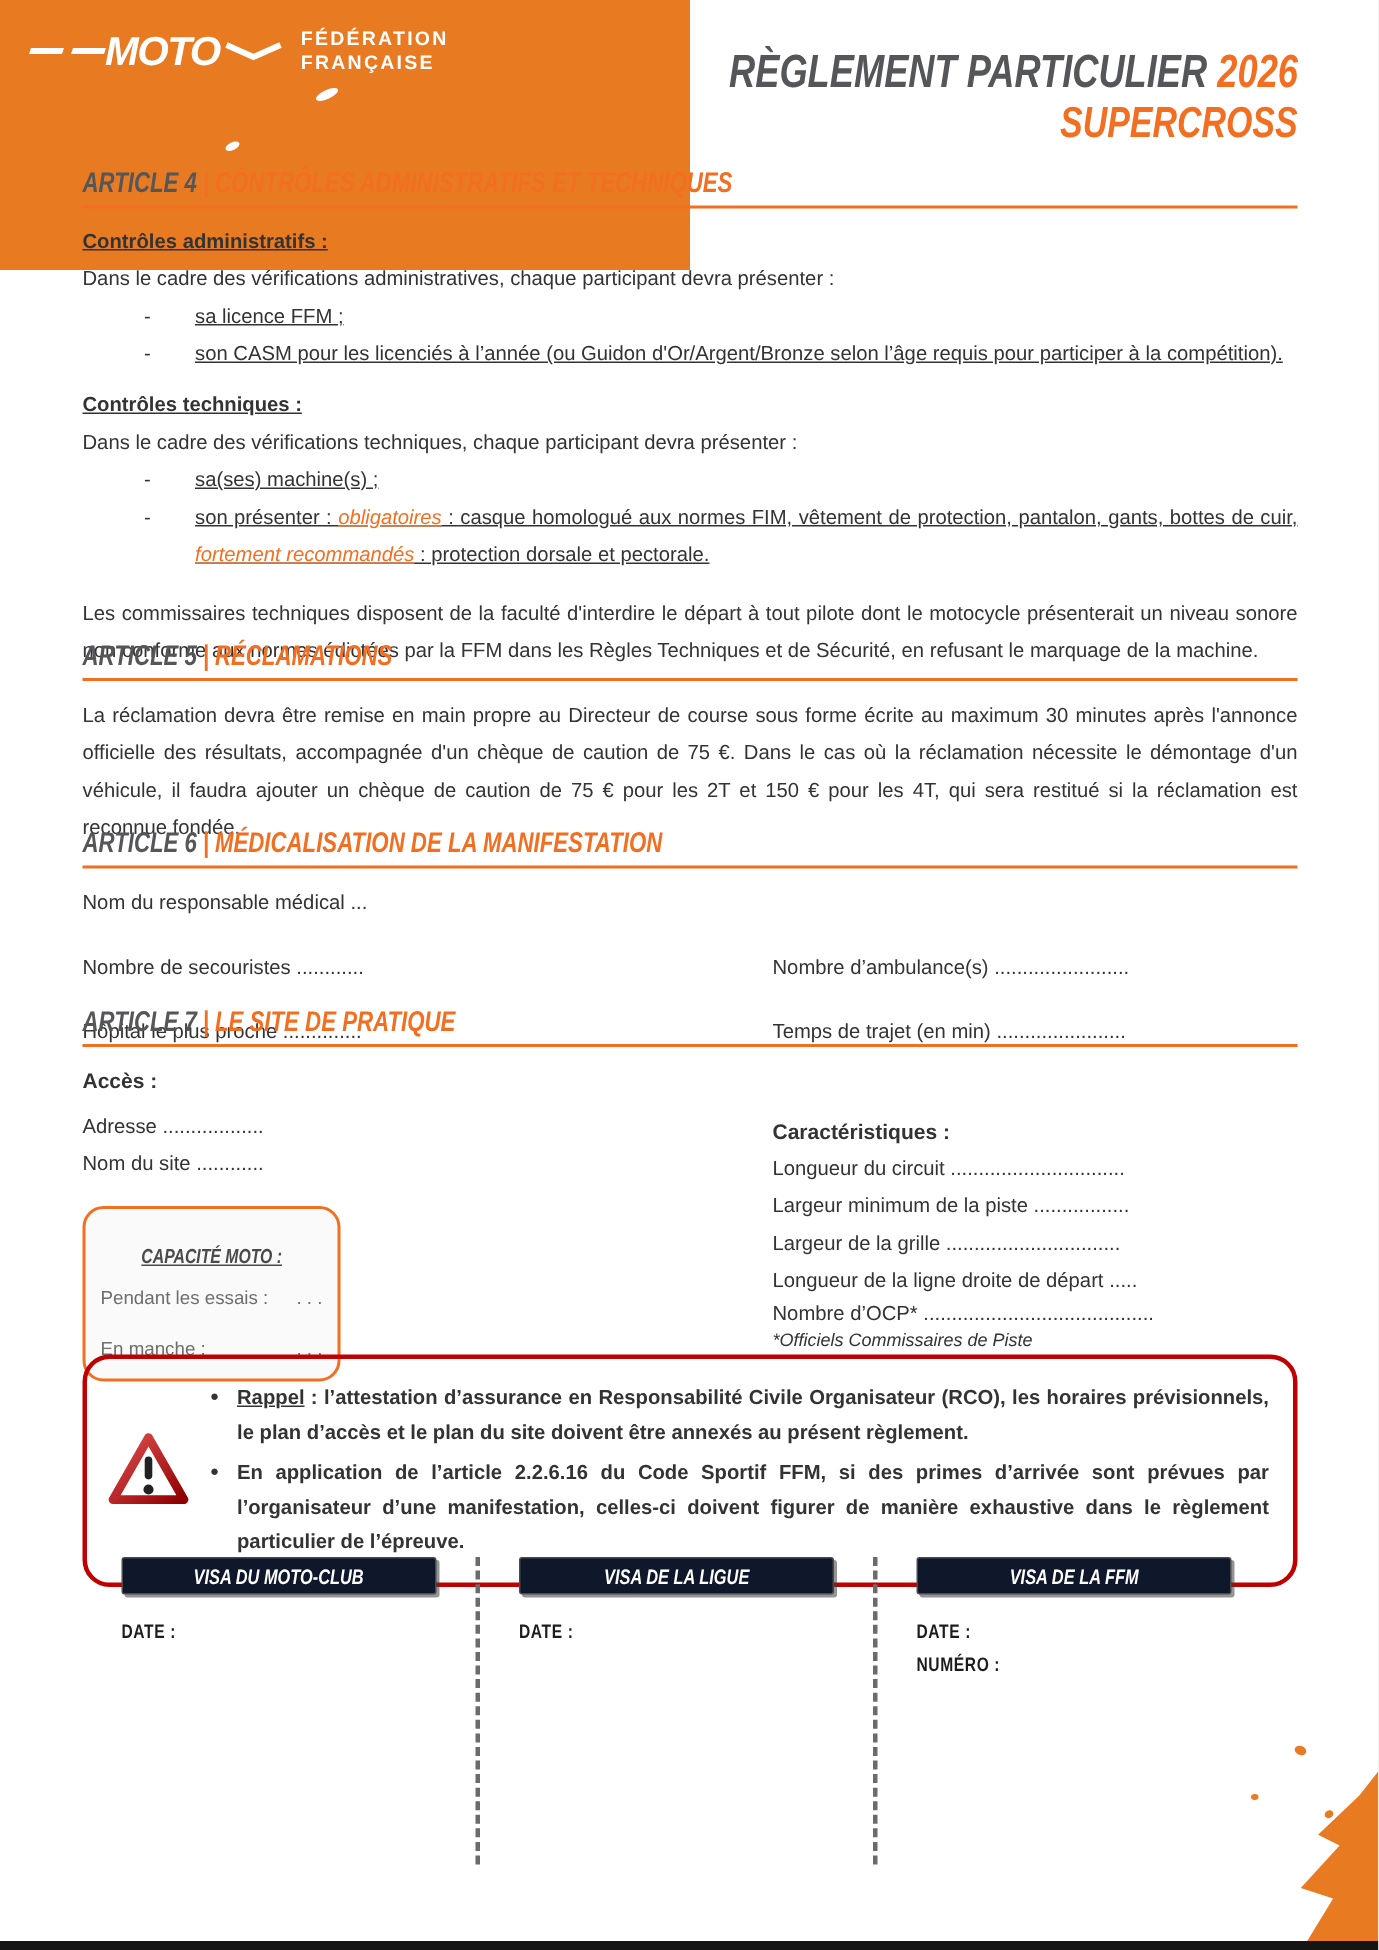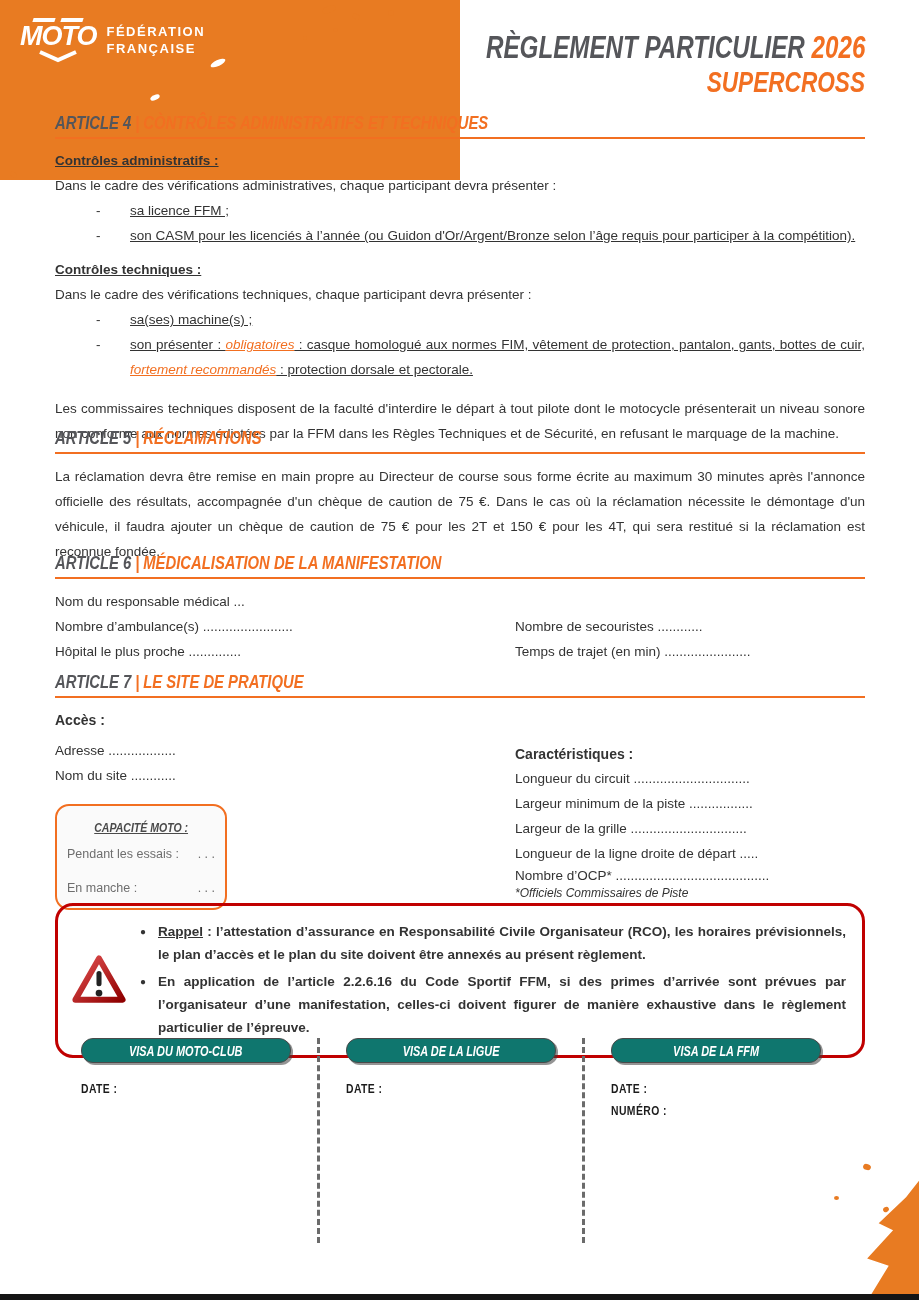--- a/index.html
+++ b/index.html
@@ -11,21 +11,21 @@
   }
   
   .band {
     position:absolute; left:0; top:0; width:460px; height:180px; background:#E87B22;
     clip-path:polygon(0 0,318 0,296 16,344 20,302 42,252 54,272 63,206 79,152 91,168 99,96 114,57 127,72 135,26 149,0 164);
   }
   .speck { position:absolute; background:#E87B22; border-radius:50%; }
   .speck.w { background:#ffffff; }
   
   .logo { position:absolute; left:20px; top:18px; display:flex; align-items:center; gap:10px; color:#fff; }
-  .logo-mark { display:flex; flex-direction:column; align-items:center; }
+  .logo-mark { display:flex; align-items:center; }
   .logo-bars { display:flex; gap:6px; margin-bottom:1px; }
   .logo-bars i { display:block; width:22px; height:4px; background:#fff; transform:skewX(-18deg); }
   .logo-moto { font-size:27px; font-weight:bold; font-style:italic; letter-spacing:-1px; line-height:1; }
   .logo-org { font-weight:bold; font-size:13px; letter-spacing:1.5px; line-height:1.25; }
   
   .hl { display:inline-block; font-weight:800; font-style:italic; transform:scaleX(0.78); transform-origin:left center; white-space:nowrap; }
   .hl-r { display:inline-block; font-weight:800; font-style:italic; transform:scaleX(0.78); transform-origin:right center; white-space:nowrap; }
   .doc-title { position:absolute; top:30px; right:54px; text-align:right; line-height:1.15; }
   .doc-title .l1 { font-size:31px; color:#55565A; }
   .doc-title .l1 .yr { color:#F26F21; }
@@ -38,44 +38,44 @@
   .art-head .sep { color:#F26F21; padding:0 5px; }
   .art-head .ttl { color:#F26F21; }
   p.body, .field { font-size:13.5px; line-height:25px; color:#333; }
   p.body { text-align:justify; }
   .sub-head { font-size:13.5px; font-weight:bold; text-decoration:underline; margin-top:9px; line-height:25px; }
   ul.dash { list-style:none; padding-left:75px;text-decoration:underline; }
   ul.dash li { position:relative; font-size:13.5px; line-height:25px; text-align:justify; }
   ul.dash li::before { content:"-"; position:absolute; left:-34px; }
   .em { color:#F26F21; font-style:italic; text-decoration:underline; }
   
-  .med-grid { margin-top:10px; display:grid; grid-template-columns:460px 1fr; row-gap:0; }
+  .med-grid { margin-top:10px; display:grid; grid-template-columns:460px 1fr; row-gap:18px; }
   
   .site-cols { margin-top:10px; display:flex; }
   .site-left { width:460px; }
   .site-right { flex:1;margin-top:34px; }
   .col-head { font-size:14px; font-weight:bold; line-height:24px; }
-  .cap-box { margin-top:16px; width:172px; border:2px solid #F26F21; border-radius:14px; background:#fafafa; padding:12px 10px 12px; }
+  .cap-box { margin-top:16px; width:172px; border:2px solid #F26F21; border-radius:14px; background:#fafafa; padding:23px 10px 12px; }
   .cap-title { text-align:center; margin-bottom:10px; }
   .cap-title .hl { transform-origin:center; font-size:13.5px; color:#4a4a4a; text-decoration:underline; }
   .cap-row { display:flex; justify-content:space-between; font-size:12.5px; color:#6e6e6e; line-height:16px; margin-top:9px; }
   .footnote { font-size:12px; font-style:italic; color:#333; line-height:14px; }
   
   .warn { border:3px solid #C00000; border-radius:18px; padding:10px 16px 12px 12px; display:flex; align-items:center; gap:12px; }
   .warn-icon { flex:0 0 58px; display:flex; justify-content:center; }
   .warn-list { list-style:none; }
   .warn-list li { position:relative; padding-left:18px; font-size:13.5px; font-weight:bold; line-height:23px; text-align:justify; margin:4px 0; }
   .warn-list li::before { content:"●"; position:absolute; left:0; top:0; font-size:10px; }
   .warn-lead { text-decoration:underline; }
   
   .visa-row { display:flex; }
   .visa-col { width:262px; padding:0 26px; }
   .visa-sep { width:0; border-left:3px dashed #6b6b6b; height:205px; }
   .visa-box {
-    height:25px; background:#0f766e; border:1px solid #4a4a4a; border-radius:12px;
+    height:25px; background:#0f172a; border:1px solid #4a4a4a; border-radius:2px;
     box-shadow:2px 2px 0 rgba(60,60,60,0.55); display:flex; align-items:center; justify-content:center;
   }
   .visa-box .hl { transform-origin:center; font-size:14px; color:#fff; }
   .visa-fields { margin-top:16px; }
   .visa-field { margin-bottom:4px; }
   .visa-field .hl { font-style:normal; transform:scaleX(0.8); font-size:13px; color:#1c1c1c; letter-spacing:0.5px; font-weight:700; }
   
   .foot-bar { position:absolute; left:0; bottom:0; width:100%; height:6px; background:#151515; }
   .splat-br {
     position:absolute; right:0; bottom:6px; width:72px; height:118px; background:#E87B22;
@@ -149,22 +149,22 @@
     <p class="body" style="margin-top:10px;">La réclamation devra être remise en main propre au Directeur de course sous forme écrite au maximum 30 minutes après l'annonce officielle des résultats, accompagnée d'un chèque de caution de 75 €. Dans le cas où la réclamation nécessite le démontage d'un véhicule, il faudra ajouter un chèque de caution de 75 € pour les 2T et 150 € pour les 4T, qui sera restitué si la réclamation est reconnue fondée.</p>
   </div>
 
   <div class="blk" style="top:552px;">
     <div class="art-head">
       <span class="hl"><span class="num">ARTICLE 6</span><span class="sep">|</span><span class="ttl">MÉDICALISATION DE LA MANIFESTATION</span></span>
     </div>
     <div class="med-grid">
       <div class="field">Nom du responsable médical ...</div>
         <div></div>
+      <div class="field">Nombre de secouristes ............</div>
       <div class="field">Nombre d’ambulance(s)  ........................</div>
-      <div class="field">Nombre de secouristes ............</div>
       <div class="field">Hôpital le plus proche  ..............</div>
       <div class="field">Temps de trajet (en min)  .......................</div>
     </div>
   </div>
 
   <div class="blk" style="top:671px;">
     <div class="art-head">
       <span class="hl"><span class="num">ARTICLE 7</span><span class="sep">|</span><span class="ttl">LE SITE DE PRATIQUE</span></span>
     </div>
     <div class="site-cols">

